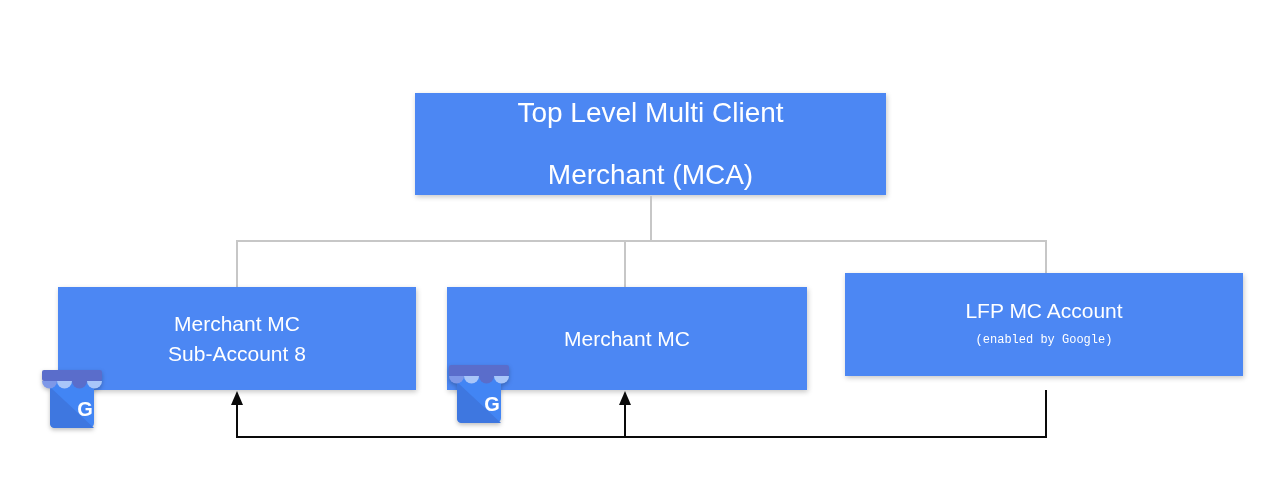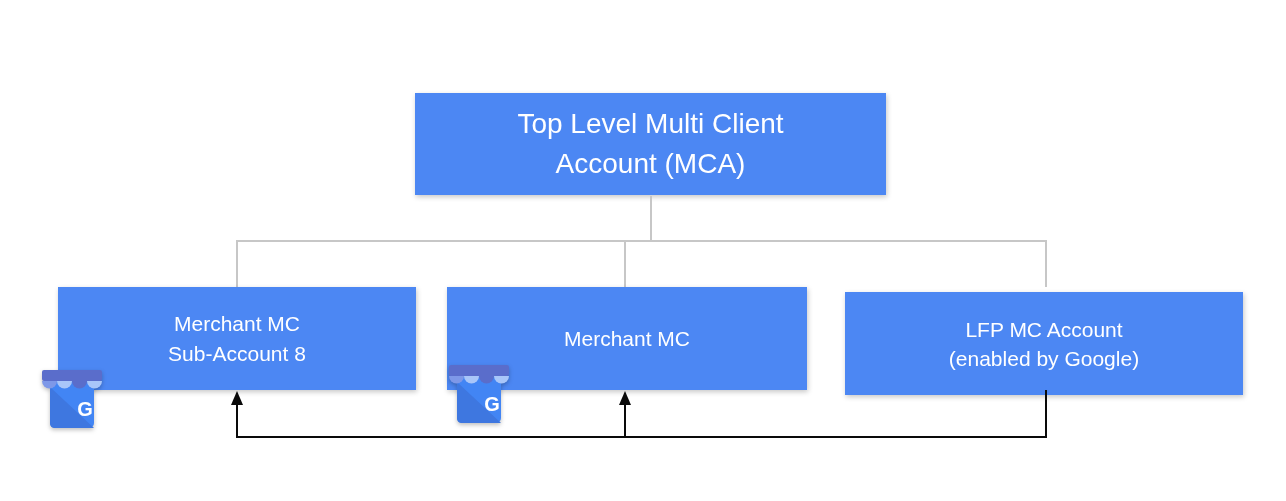--- a/index.html
+++ b/index.html
@@ -19,29 +19,29 @@
     position: absolute;
     background: #4c87f3;
     color: #ffffff;
     display: flex;
     flex-direction: column;
     align-items: center;
     justify-content: center;
     text-align: center;
     box-shadow: 1px 2px 5px rgba(0,0,0,0.22);
   }
-  .node-top { left: 415px; top: 93px; width: 471px; height: 102px; }
+  .node-top { left: 415px; top: 93px; width: 471px; height: 102px; justify-content: space-between; }
   .node-top .l1, .node-top .l2 { font-size: 28px; line-height: 40px; }
   .node-sub1 { left: 58px;  top: 287px; width: 358px; height: 103px; }
   .node-sub2 { left: 447px; top: 287px; width: 360px; height: 103px; }
-  .node-lfp  { left: 845px; top: 292px; width: 398px; height: 103px; align-items: center; }
+  .node-lfp  { left: 845px; top: 273px; width: 398px; height: 103px; align-items: center; }
   .node-sub1 .l1, .node-sub1 .l2,
   .node-sub2 .l1, .node-sub2 .l2,
   .node-lfp .l1 { font-size: 21px; line-height: 30px; }
-  .node-lfp .l2 { font-size: 21px; line-height: 28px; }
+  .node-lfp .l2 { font-size: 12px; line-height: 28px; font-family: Liberation Mono, monospace; }
 
   .gline { position: absolute; background: #c7c7c7; }
   .bline { position: absolute; background: #0a0a0a; }
 
   .gline.stem-top   { left: 650px;  top: 196px; width: 2px;  height: 46px; }
   .gline.h-bar      { left: 236px;  top: 240px; width: 811px; height: 2px; }
   .gline.drop-left  { left: 236px;  top: 240px; width: 2px;  height: 47px; }
   .gline.drop-mid   { left: 624px;  top: 240px; width: 2px;  height: 47px; }
   .gline.drop-right { left: 1045px; top: 240px; width: 2px;  height: 47px; }
 
@@ -67,21 +67,21 @@
   .biz-icon.i1 { left: 40px;  top: 368px; }
   .biz-icon.i2 { left: 447px; top: 363px; }
 </style>
 </head>
 <body>
 
 <div id="canvas">
 
   <div class="node node-top">
     <div class="l1">Top Level Multi Client</div>
-    <div class="l2">Account (MCA)</div>
+    <div class="l2">Merchant (MCA)</div>
   </div>
 
   <div class="gline stem-top"></div>
   <div class="gline h-bar"></div>
   <div class="gline drop-left"></div>
   <div class="gline drop-mid"></div>
   <div class="gline drop-right"></div>
 
   <div class="node node-sub1">
     <div class="l1">Merchant MC</div>

